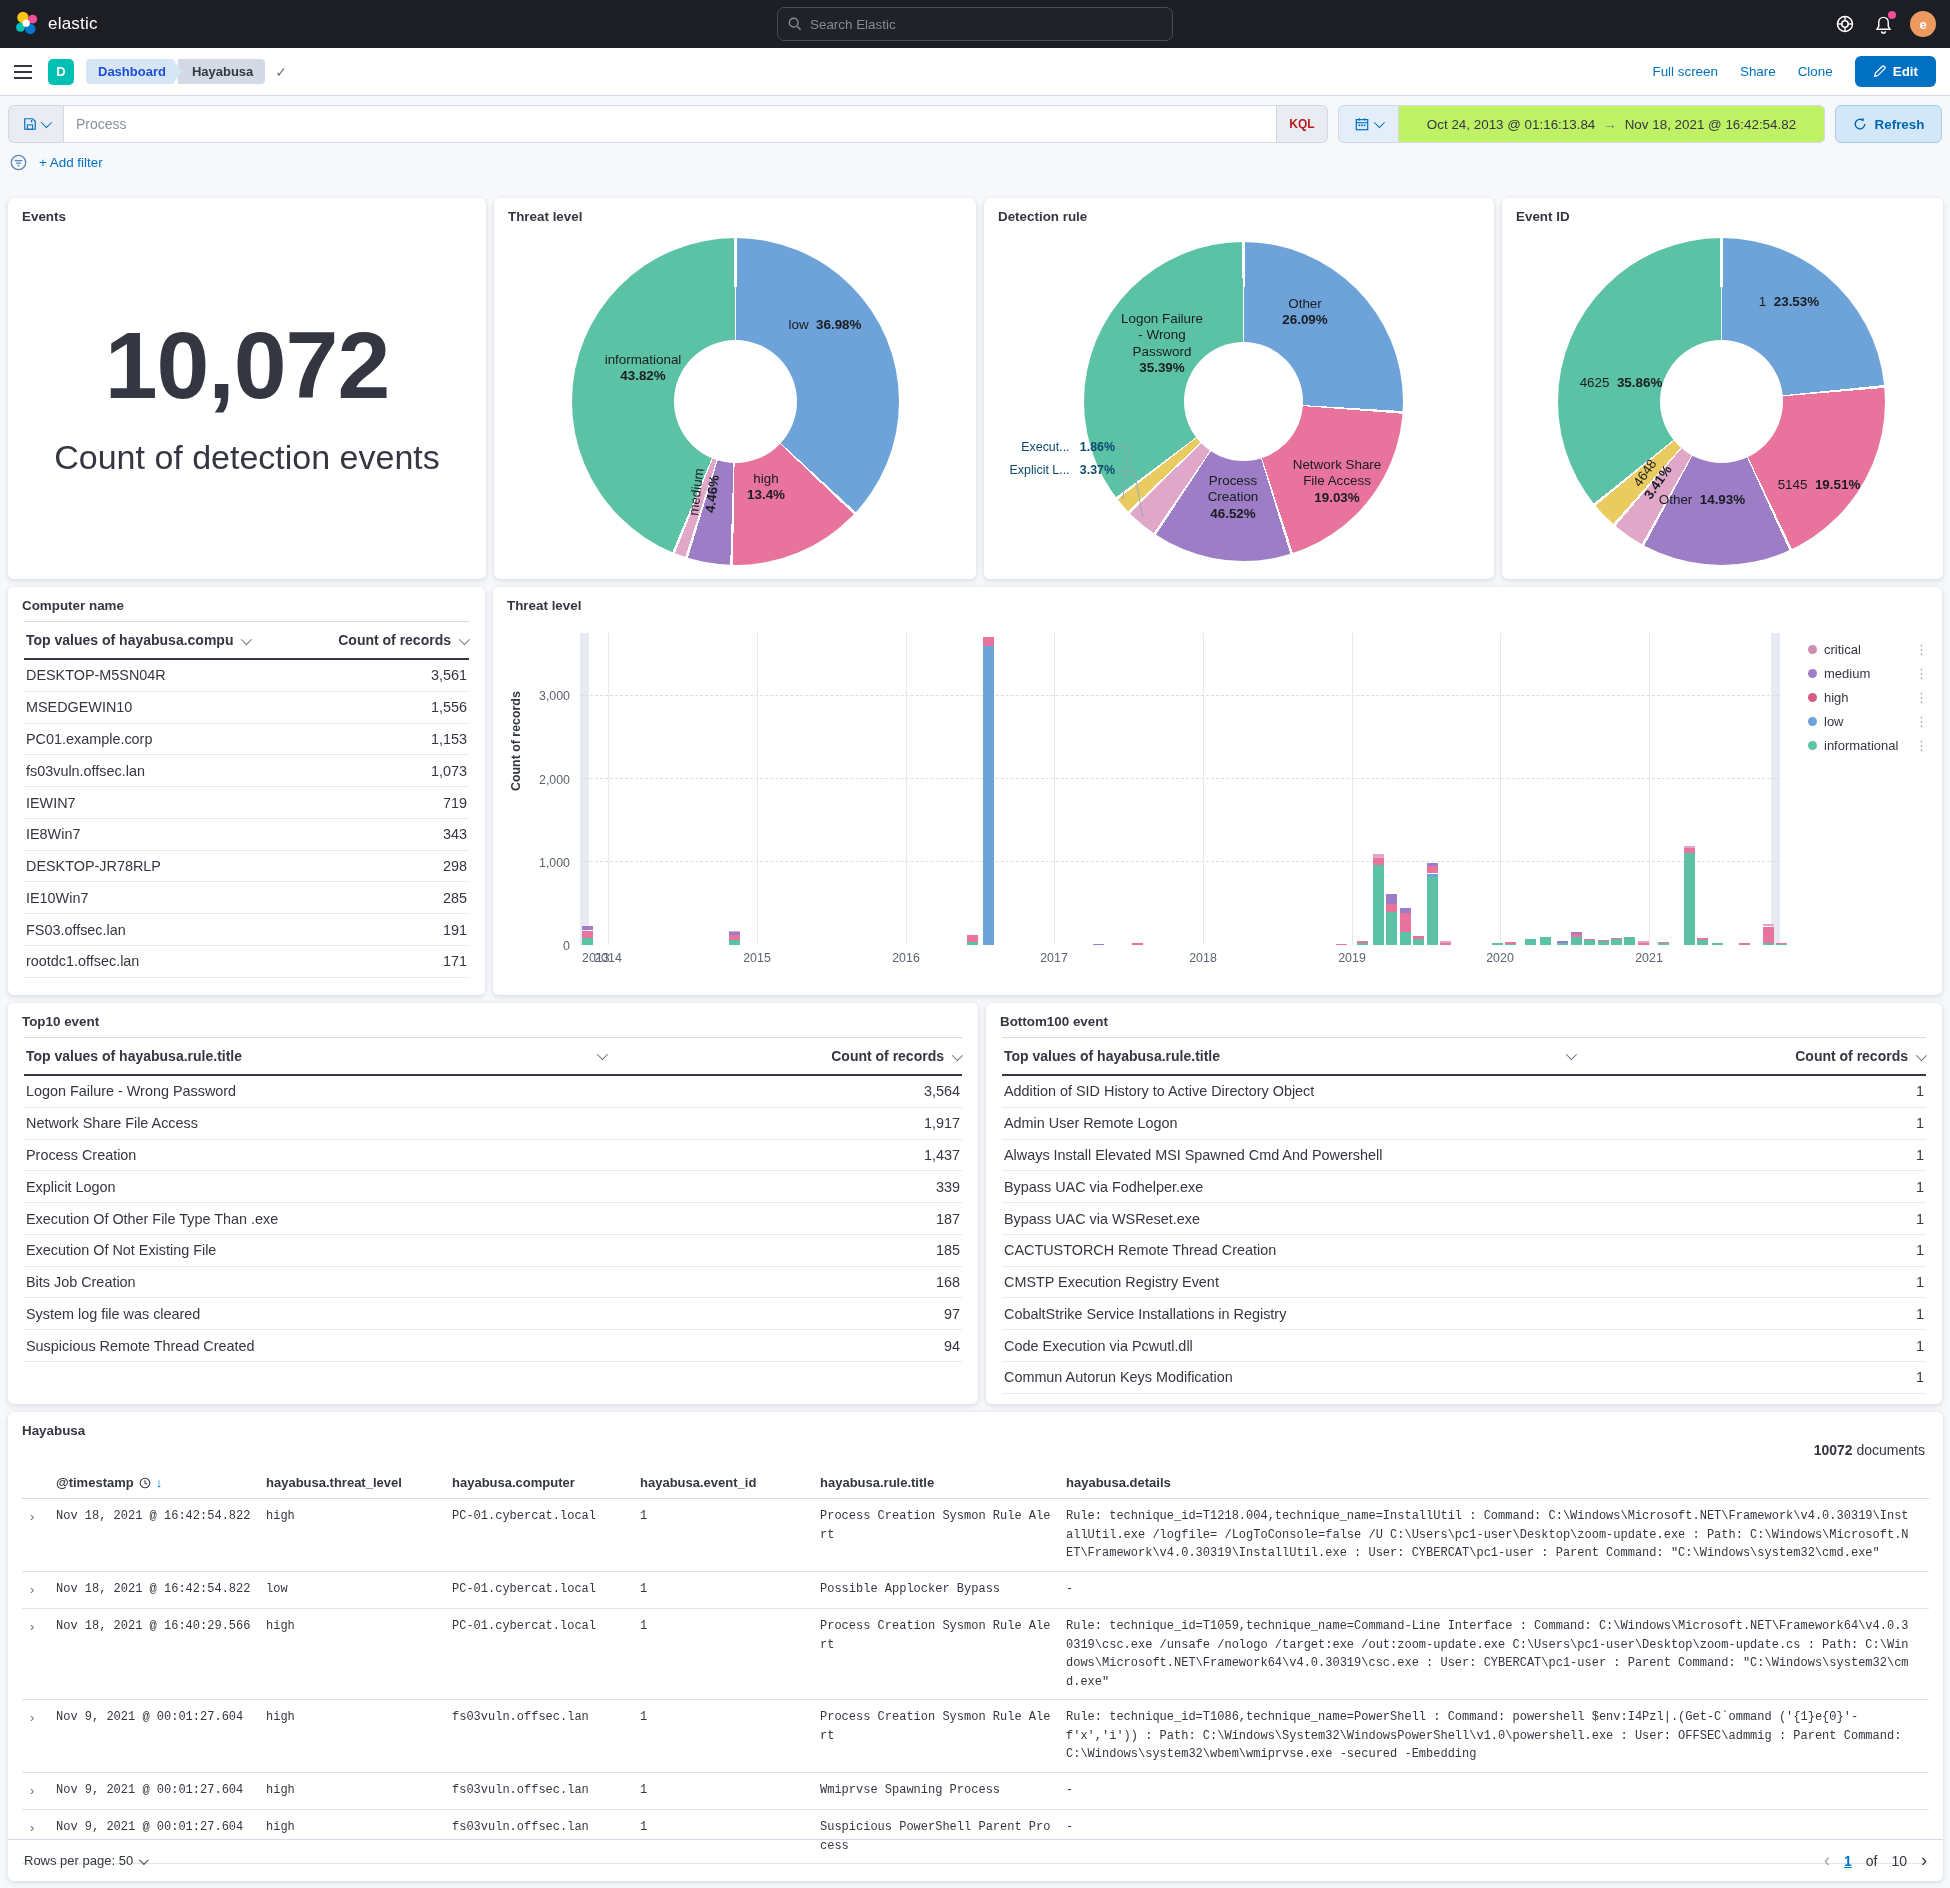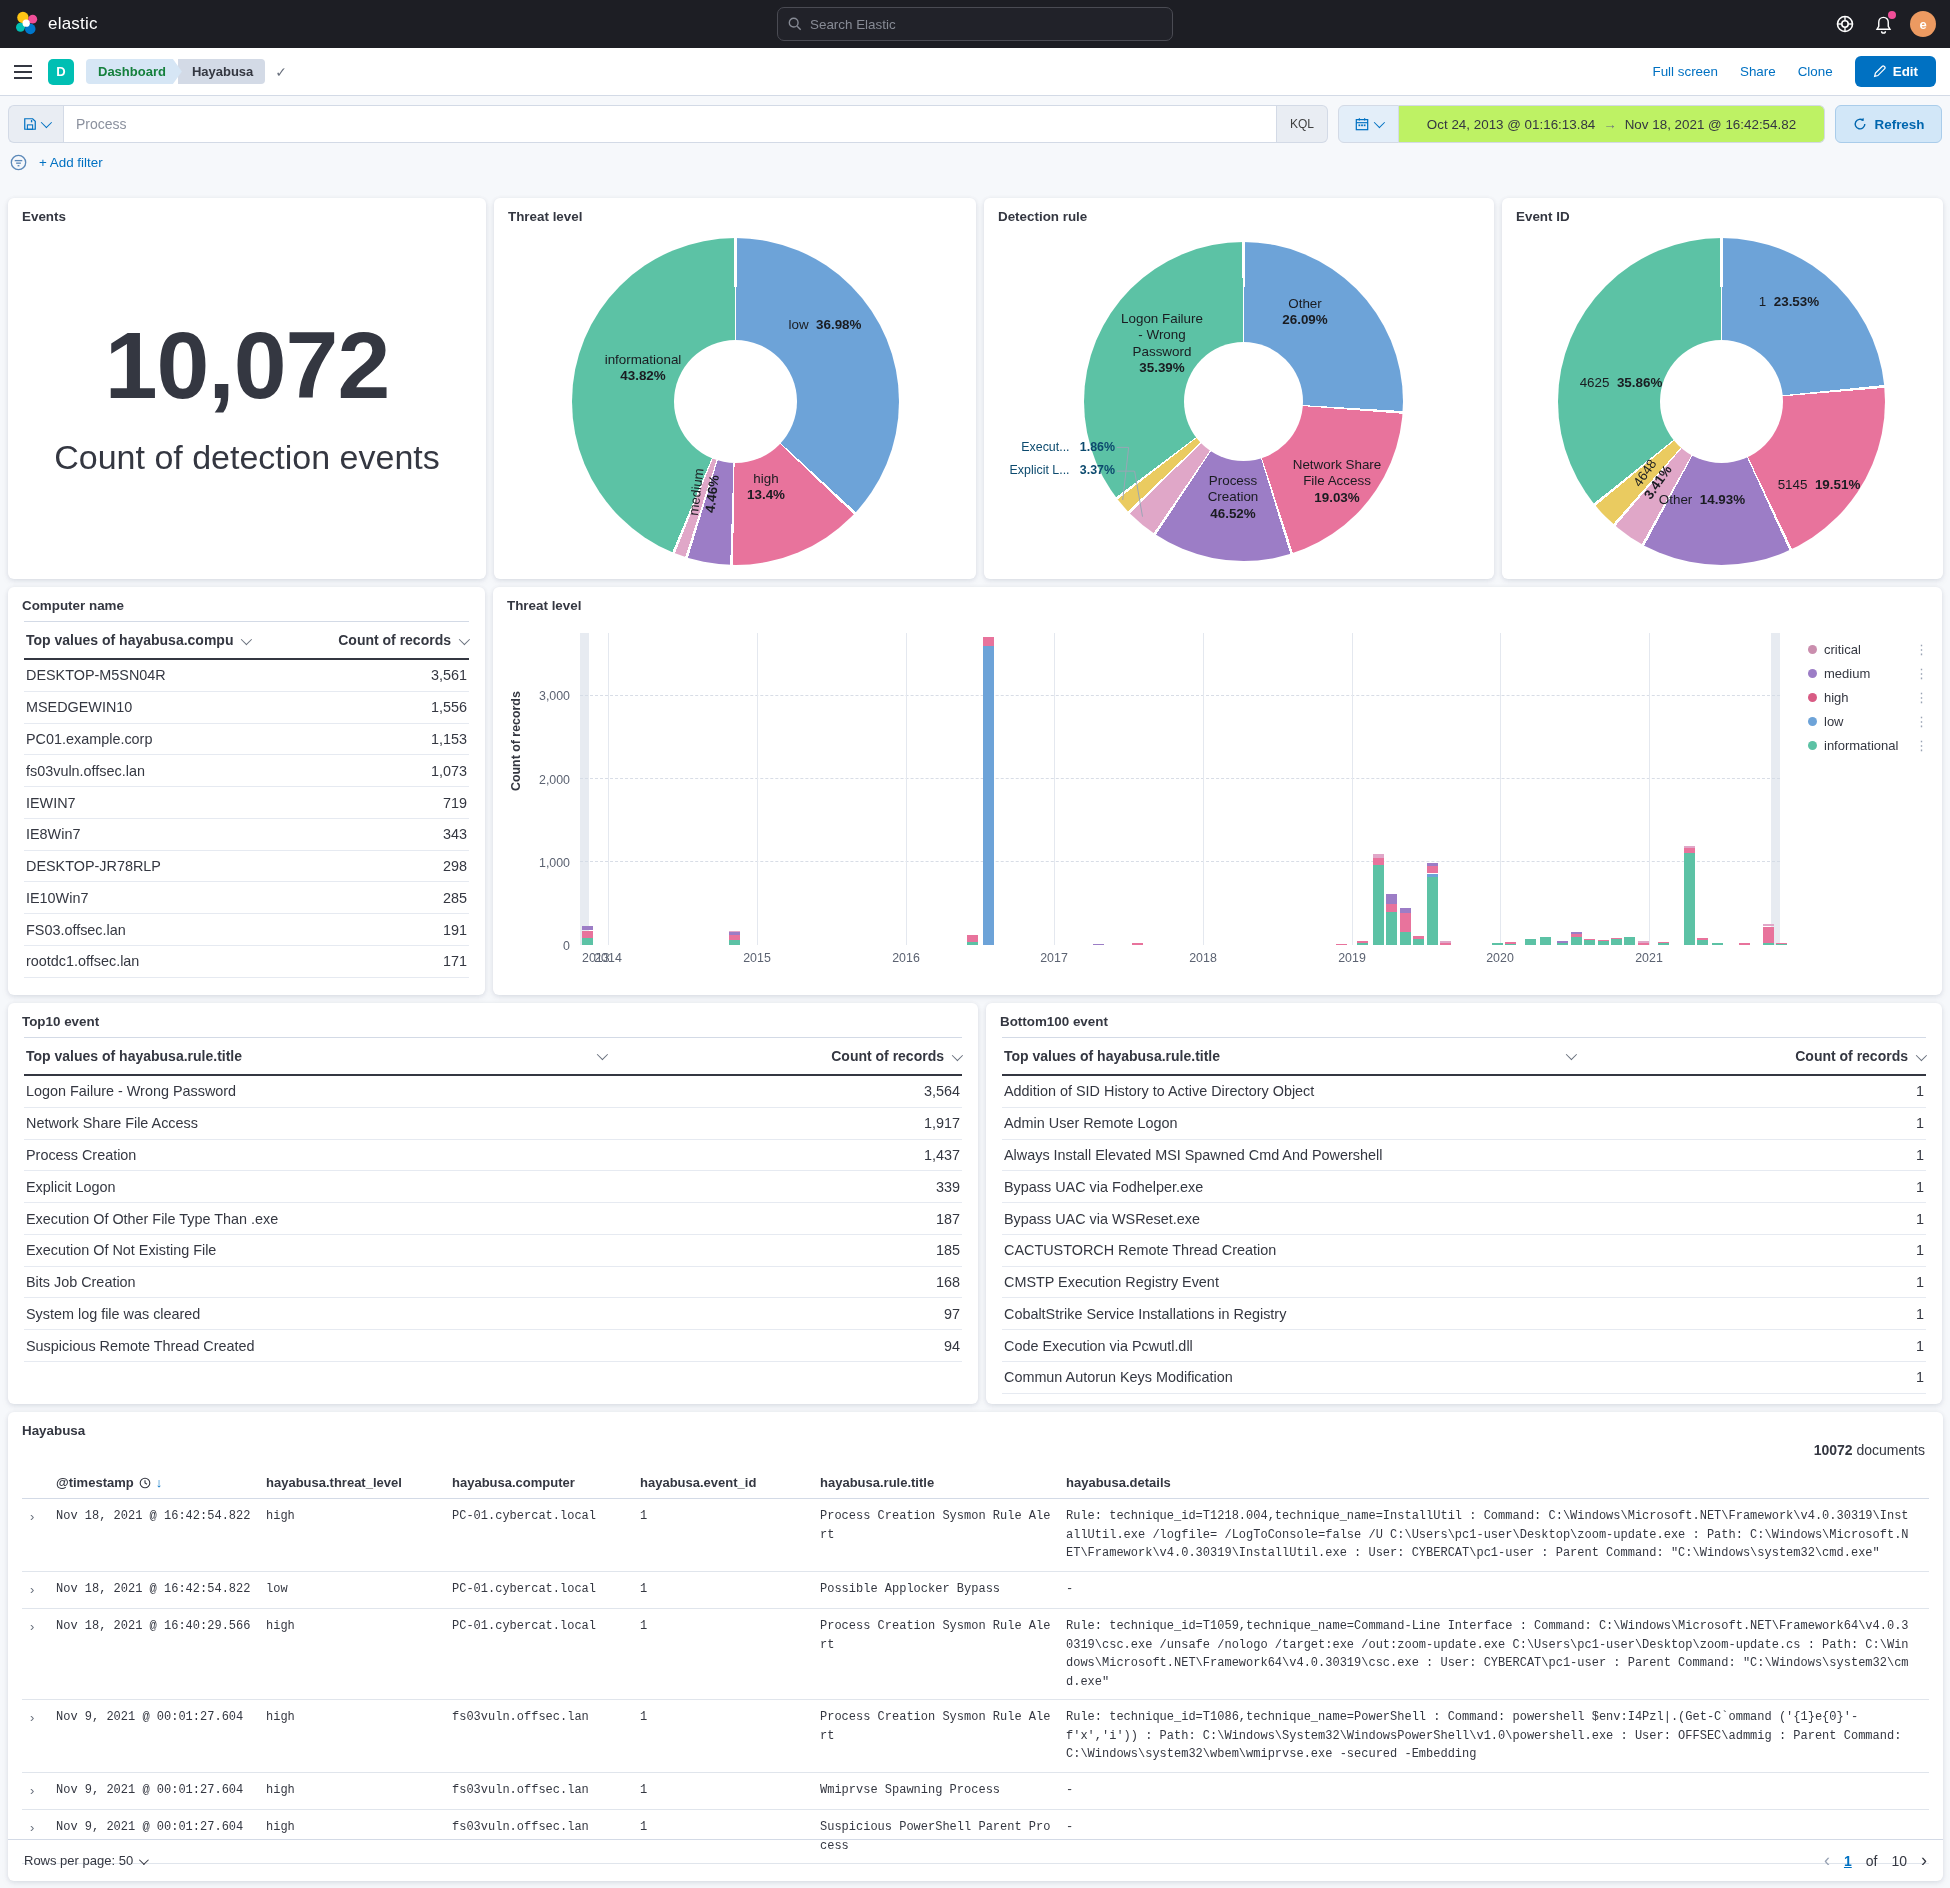--- a/index.html
+++ b/index.html
@@ -14,32 +14,32 @@
   .top-icons { position:absolute; right:14px; top:0; height:48px; display:flex; align-items:center; gap:16px; }
   .icon-btn { width:22px; height:22px; position:relative; display:flex; align-items:center; justify-content:center; }
   .badge-dot { position:absolute; right:-2px; top:-2px; width:8px; height:8px; border-radius:50%; background:#F04E98; }
   .avatar { width:26px; height:26px; border-radius:50%; background:#EC9A61; color:#fff; font-size:13px; font-weight:700; display:flex; align-items:center; justify-content:center; }
 
   
   .navbar { position:absolute; left:0; top:48px; width:100%; height:48px; background:#fff; border-bottom:1px solid #D3DAE6; display:flex; align-items:center; padding:0 14px; z-index:25; }
   .hamburger { width:18px; height:14px; border-top:2px solid #343741; border-bottom:2px solid #343741; position:relative; margin-right:16px; }
   .hamburger::after { content:""; position:absolute; left:0; top:4px; width:100%; height:2px; background:#343741; }
   .dash-badge { width:26px; height:26px; border-radius:5px; background:#00BFB3; color:#fff; font-weight:700; font-size:13px; display:flex; align-items:center; justify-content:center; margin-right:12px; }
-  .crumb-blue { background:#D6E6F5; color:#15803d; font-weight:600; font-size:13px; padding:5px 16px 5px 12px; clip-path:polygon(0 0, calc(100% - 9px) 0, 100% 50%, calc(100% - 9px) 100%, 0 100%); border-radius:4px 0 0 4px; }
+  .crumb-blue { background:#D6E6F5; color:#1d4ed8; font-weight:600; font-size:13px; padding:5px 16px 5px 12px; clip-path:polygon(0 0, calc(100% - 9px) 0, 100% 50%, calc(100% - 9px) 100%, 0 100%); border-radius:4px 0 0 4px; }
   .crumb-gray { background:#D3DAE6; color:#343741; font-weight:600; font-size:13px; padding:5px 12px 5px 14px; border-radius:0 4px 4px 0; margin-left:-4px; }
   .crumb-check { color:#69707D; font-size:14px; margin-left:10px; }
   .nav-actions { position:absolute; right:14px; display:flex; align-items:center; gap:22px; }
   .nav-link { color:#0071C2; font-size:13.4px; font-weight:500; cursor:pointer; }
   .edit-btn { background:#0071C2; color:#fff; font-size:13.4px; font-weight:600; border:none; border-radius:6px; padding:8px 18px; display:flex; align-items:center; gap:7px; cursor:pointer; }
 
   
   .querybar { position:absolute; left:8px; top:105px; right:8px; height:38px; display:flex; align-items:stretch; gap:0; z-index:20; }
   .save-addon { width:55px; background:#E9EDF3; border:1px solid #D3DAE6; border-right:none; border-radius:6px 0 0 6px; display:flex; align-items:center; justify-content:center; gap:4px; color:#0071C2; }
   .search-input { flex:1; background:#fff; border:1px solid #D3DAE6; display:flex; align-items:center; padding:0 12px; color:#8B919E; font-size:14px; }
-  .kql-addon { width:51px; background:#E9EDF3; border:1px solid #D3DAE6; border-left:none; border-radius:0 6px 6px 0; display:flex; align-items:center; justify-content:center; font-size:12px; font-weight:400; color:#404040; }
+  .kql-addon { width:51px; background:#E9EDF3; border:1px solid #D3DAE6; border-left:none; border-radius:0 6px 6px 0; display:flex; align-items:center; justify-content:center; font-size:12px; font-weight:700; color:#b91c1c; }
   .cal-addon { margin-left:10px; width:61px; background:#E3EEF9; border:1px solid #D3DAE6; border-radius:6px 0 0 6px; display:flex; align-items:center; justify-content:center; gap:5px; color:#0071C2; }
   .date-box { width:426px; background:#bef264; border:1px solid #D3DAE6; border-left:none; border-radius:0 6px 6px 0; display:flex; align-items:center; justify-content:center; gap:8px; font-size:13.4px; color:#343741; }
   .refresh-btn { margin-left:10px; width:107px; background:#D2E7F8; border:1px solid #A9CCEA; border-radius:6px; color:#0066AE; font-size:13.4px; font-weight:600; display:flex; align-items:center; justify-content:center; gap:8px; cursor:pointer; }
   .filterrow { position:absolute; left:10px; top:154px; display:flex; align-items:center; gap:12px; z-index:20; }
   .addfilter { color:#0071C2; font-size:13.4px; font-weight:500; cursor:pointer; }
 
   
   .panel { position:absolute; background:#fff; border-radius:6px; box-shadow:0 1px 4px rgba(25,40,70,.10), 0 3px 8px rgba(25,40,70,.05); }
   .panel-title { position:absolute; left:14px; top:11px; font-size:13.4px; font-weight:700; color:#343741; z-index:5; }
 

